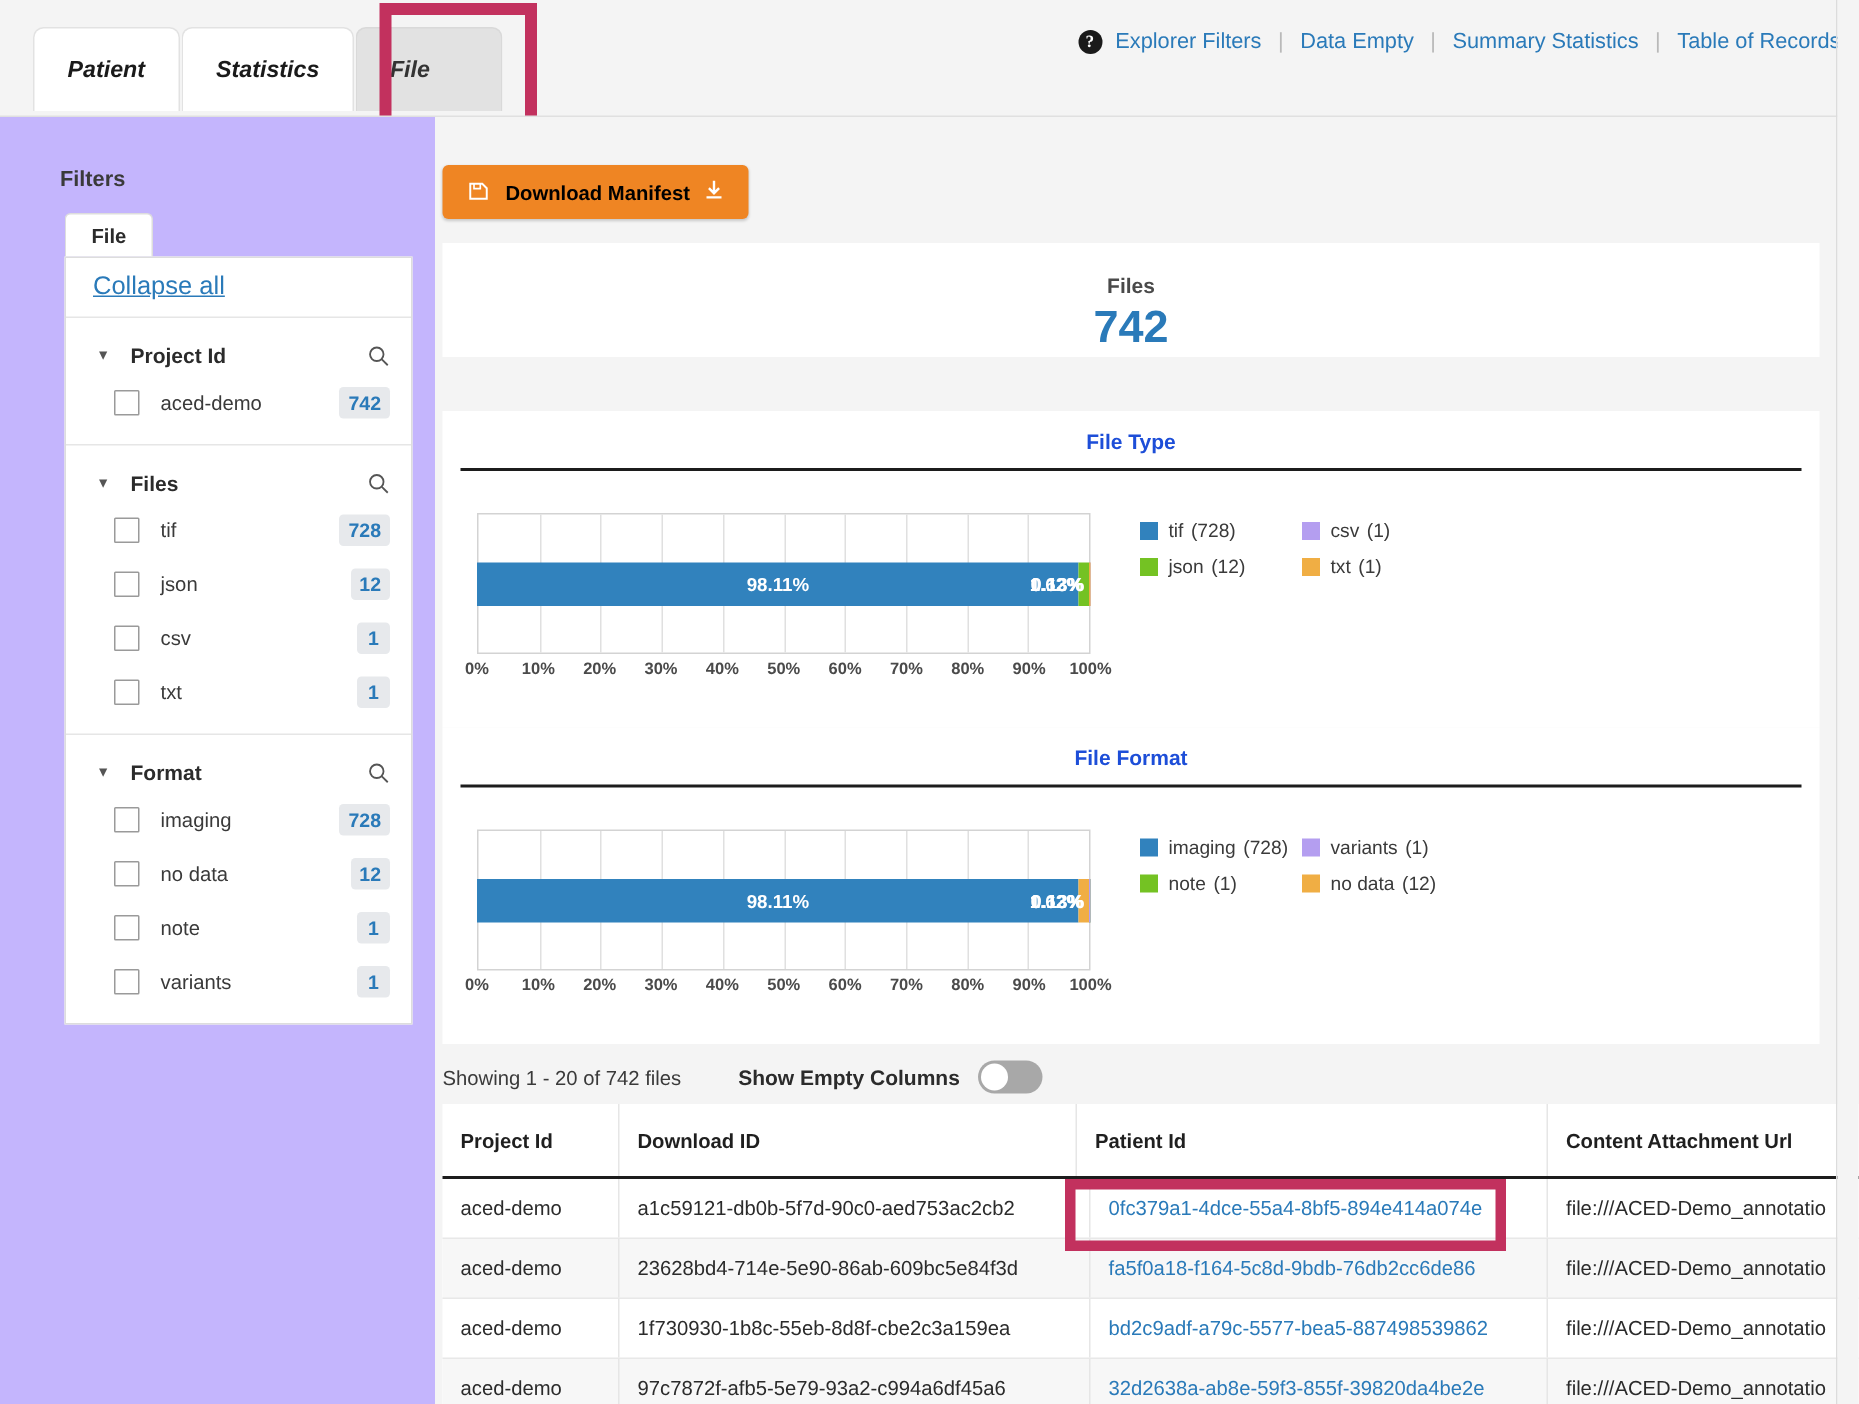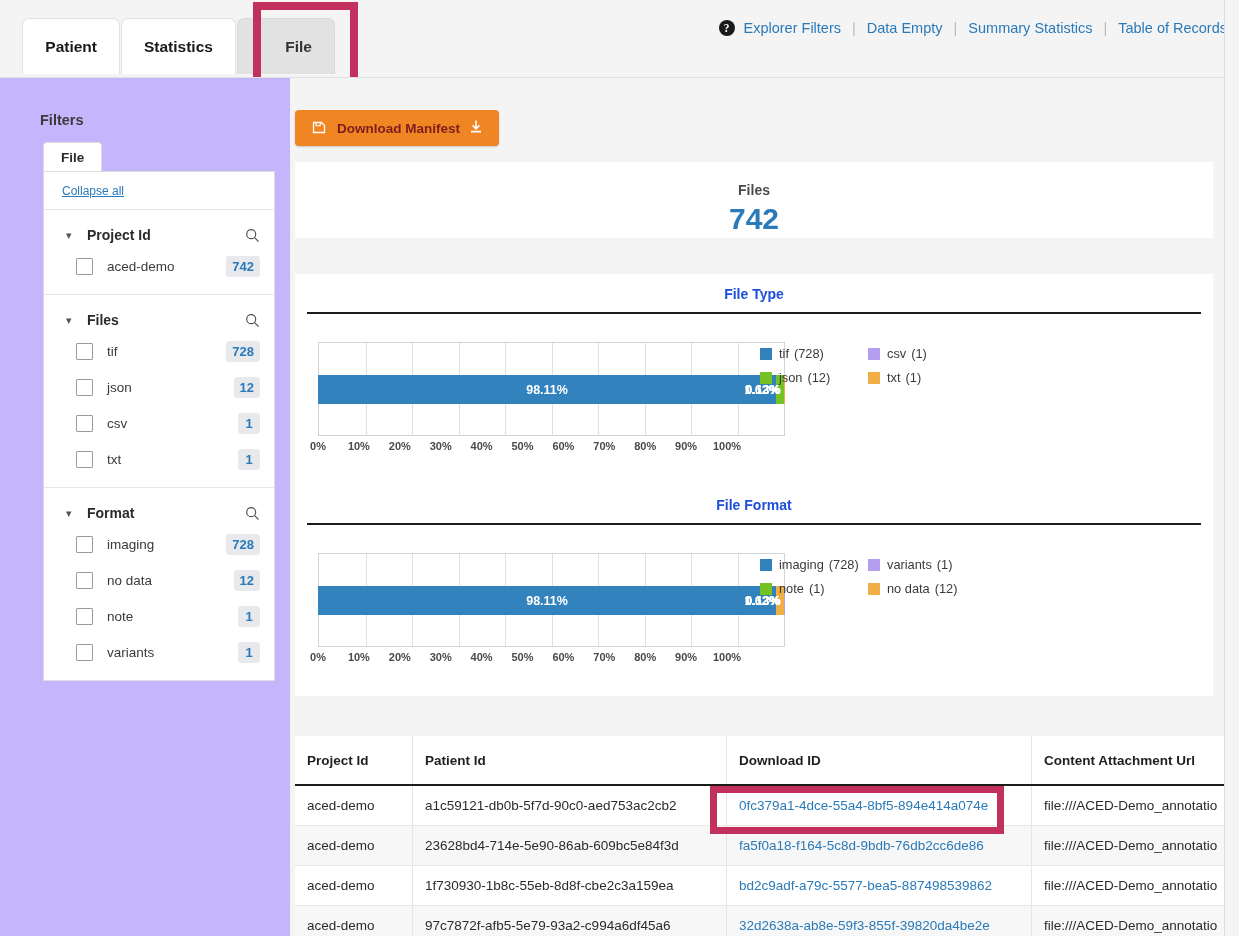--- a/index.html
+++ b/index.html
@@ -12,23 +12,23 @@
   }
   .page { position: relative; width: 1239px; height: 936px; background: #f4f4f4; }
 
   
   .topbar { position: absolute; left: 0; top: 0; width: 1239px; height: 78px; }
   .tabs { position: absolute; left: 22px; top: 18px; display: flex; align-items: flex-end; }
   .tab {
     height: 56px; min-width: 98px; padding: 0 22px;
     background: #fff; border: 1px solid #e2e2e2; border-bottom: none;
     border-radius: 7px 7px 0 0;
-    display: flex; align-items: center; justify-content: flex-end;
+    display: flex; align-items: center; justify-content: flex-start;
     font-size: 15.5px; font-weight: bold; color: #1a1a1a;
-    margin-right: 1px; cursor: pointer;
+    margin-right: 1px; cursor: pointer; font-style: italic;
   }
   .tab.inactive { background: #e2e2e2; border-color: #d9d9d9; color: #333; }
   .tab-highlight {
     position: absolute; left: 253px; top: 2px; width: 105px; height: 93px;
     border: 8px solid #c2315e; background: transparent; pointer-events: none;
   }
   .topnav {
     position: absolute; right: 12px; top: 20px;
     display: flex; align-items: center; font-size: 14.5px;
   }
@@ -49,56 +49,56 @@
   .filter-tab {
     padding: 7px 17px 6px; background: #fff;
     border: 1px solid #ddd; border-bottom: none; border-radius: 4px 4px 0 0;
     font-size: 13.5px; font-weight: bold; color: #2b2b2b; cursor: pointer;
   }
   .filter-panel {
     position: absolute; left: 43px; top: 93px; width: 232px;
     background: #fff; border: 1px solid #ddd;
   }
   .collapse-row { padding: 9px 0 10px 18px; border-bottom: 1px solid #e6e6e6; }
-  .collapse-link { font-size: 12px; color: #2a7ab9; text-decoration: underline; cursor: pointer; }
+  .collapse-link { font-size: 17px; color: #2a7ab9; text-decoration: underline; cursor: pointer; }
   .fgroup { border-bottom: 1px solid #e6e6e6; padding: 12px 0 10px; }
   .fgroup:last-child { border-bottom: none; }
   .fgroup-head { display: flex; align-items: center; padding: 0 14px 0 22px; height: 26px; }
   .chev { width: 12px; margin-right: 9px; color: #555; font-size: 11px; line-height: 1; cursor: pointer; }
   .fgroup-name { font-size: 14px; font-weight: bold; color: #2b2b2b; flex: 1; }
   .srch { width: 15px; height: 15px; cursor: pointer; display: block; }
   .frow { display: flex; align-items: center; padding: 0 14px 0 32px; height: 36px; }
   .cbox { width: 17px; height: 17px; border: 1px solid #9a9a9a; background: #fff; border-radius: 1px; cursor: pointer; flex: none; }
   .frow-label { font-size: 13.5px; color: #3a3a3a; margin-left: 14px; flex: 1; }
   .pill {
     background: #e7e9ec; color: #2a7ab9; font-size: 13px; font-weight: bold;
     padding: 3px 6px; border-radius: 3px; min-width: 22px; text-align: center;
   }
 
   
   .main { position: absolute; left: 290px; top: 78px; width: 935px; height: 858px; background: #f4f4f4; }
   .dl-btn {
     position: absolute; left: 5px; top: 32px; height: 36px; padding: 16px 17px;
-    background: #ef8523; border: none; border-radius: 4px; color: #7f1d1d;
+    background: #ef8523; border: none; border-radius: 4px; color: #000000;
     font-size: 13.5px; font-weight: bold; display: flex; align-items: center;
     cursor: pointer; box-shadow: 0 1px 2px rgba(0,0,0,.18);
   }
   .dl-btn .lbl { margin: 0 10px 0 11px; }
 
   .card { position: absolute; left: 5px; width: 918px; background: #fff; }
   .card-sum { top: 84px; height: 76px; }
   .sum-title { text-align: center; font-size: 14px; font-weight: bold; color: #4a4a4a; padding-top: 20px; }
   .sum-val { text-align: center; font-size: 30px; font-weight: bold; color: #2a7ab9; margin-top: 4px; }
 
   .card-chart { height: 211px; }
   .chart-title { text-align: center; font-size: 14px; font-weight: bold; color: #1d4ed8; padding-top: 12px; }
   .chart-rule { margin: 10px 12px 0; height: 2px; background: #1c1c1c; }
   .chart-body { position: relative; height: 160px; }
 
-  .plot { position: absolute; left: 23px; top: 28px; width: 467px; height: 94px; }
+  .plot { position: absolute; left: 23px; top: 28px; width: 409px; height: 94px; }
   .plot-frame { position: absolute; inset: 0; border: 1px solid #d3d3d3; background: #fff; }
   .gridline { position: absolute; top: 0; bottom: 0; width: 1px; background: #e0e0e0; }
   .bar-track { position: absolute; left: 0; right: 0; top: 33px; height: 29px; display: flex; }
   .seg { height: 29px; position: relative; }
   .seg-lbl {
     position: absolute; right: 4px; top: 50%; transform: translateY(-50%);
     font-size: 12.5px; font-weight: bold; color: #fff; white-space: nowrap;
   }
   .seg-lbl.center { right: auto; left: 50%; transform: translate(-50%,-50%); }
   .xaxis { position: absolute; left: 23px; top: 126px; width: 409px; height: 18px; }
@@ -433,26 +433,35 @@
                   <span class="swatch" style="background: rgb(240, 174, 68);"></span>
                   <span class="nm">no data</span>
                   <span class="ct">(12)</span>
                 </div>
               </div>
             </div>
           </div>
         </div>
       </div>
 
+    <div class="tablearea">
+      <div class="tbl-head">
+        <span class="showing">Showing 1 - 20 of 742 files</span>
+        <span class="sec-lbl">Show Empty Columns</span>
+        <span class="toggle">
+            <span class="knob"></span>
+          </span>
+      </div>
+    </div>
 
     <div class="tbl">
       <div class="tr hdr" id="tbl-header">
           <div class="th c0">Project Id</div>
+          <div class="th c2">Download ID</div>
           <div class="th c1">Patient Id</div>
-          <div class="th c2">Download ID</div>
           <div class="th c3">Content Attachment Url</div>
         </div>
       <div id="tbl-body">
           <div class="tr row">
             <div class="td c0">aced-demo</div>
             <div class="td c1">a1c59121-db0b-5f7d-90c0-aed753ac2cb2</div>
             <div class="td c2"><a class="dl-link">0fc379a1-4dce-55a4-8bf5-894e414a074e</a></div>
             <div class="td c3">file:///ACED-Demo_annotatio</div>
           </div>
           <div class="tr row alt">

